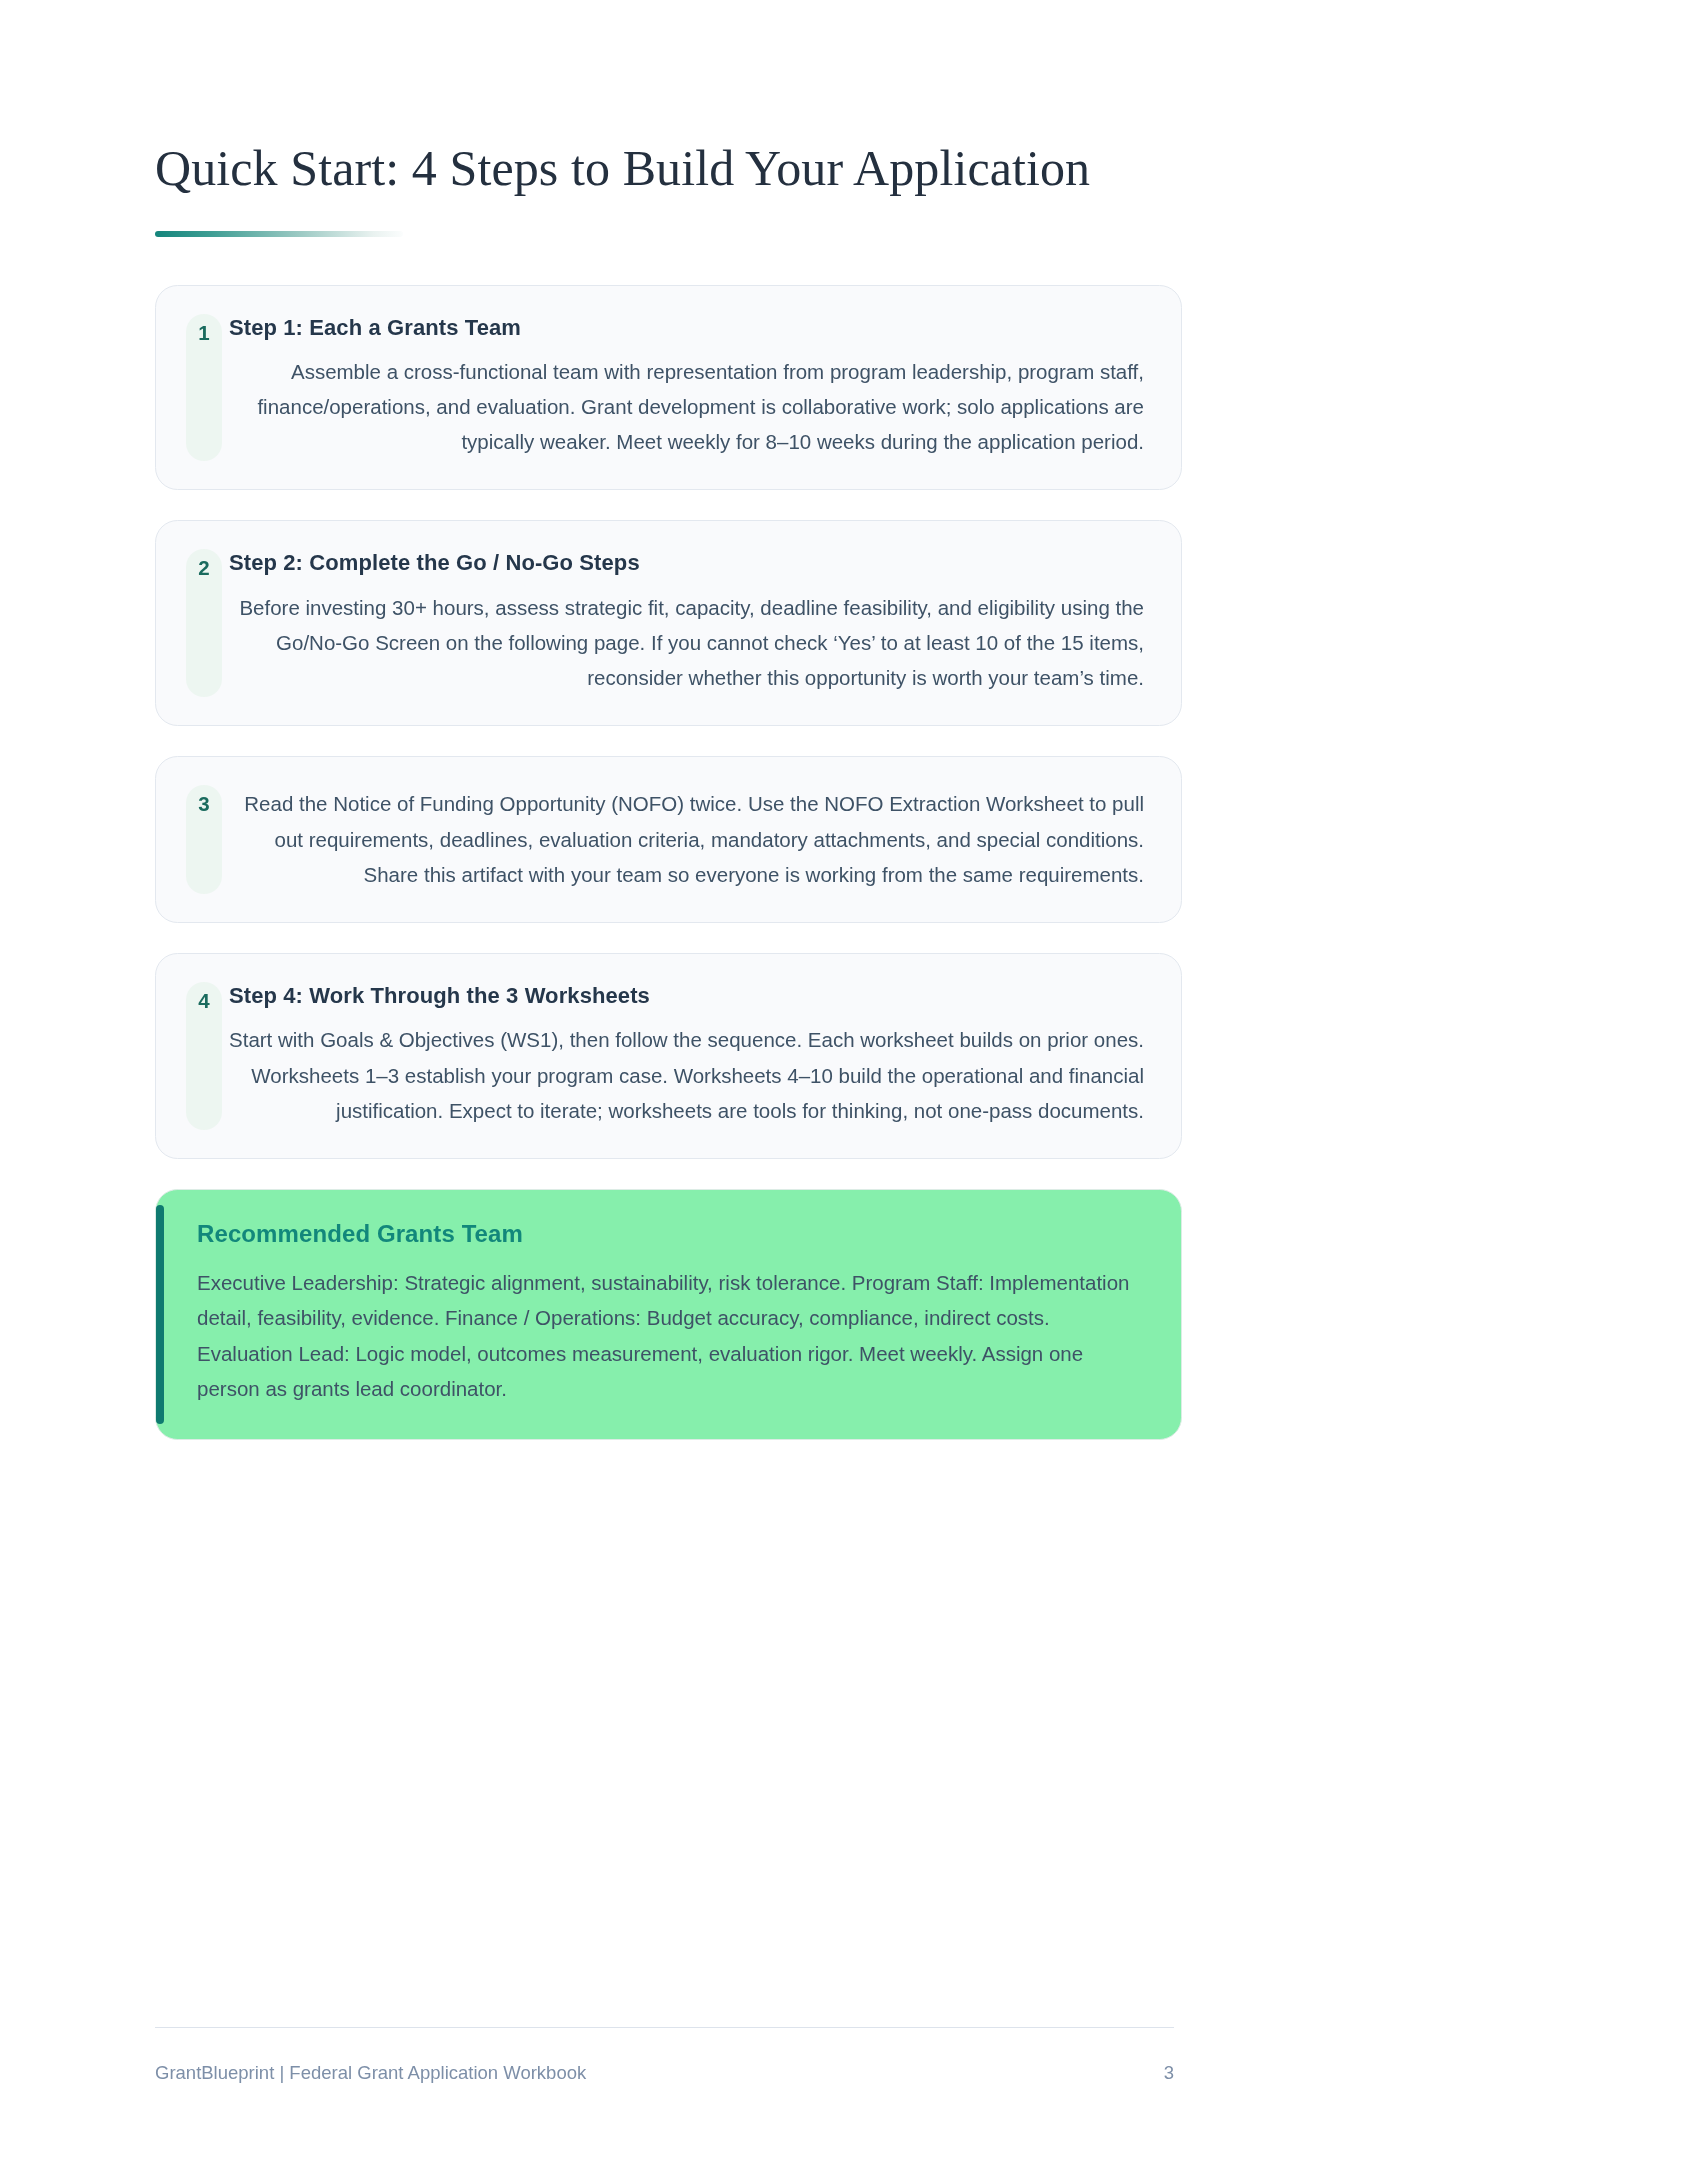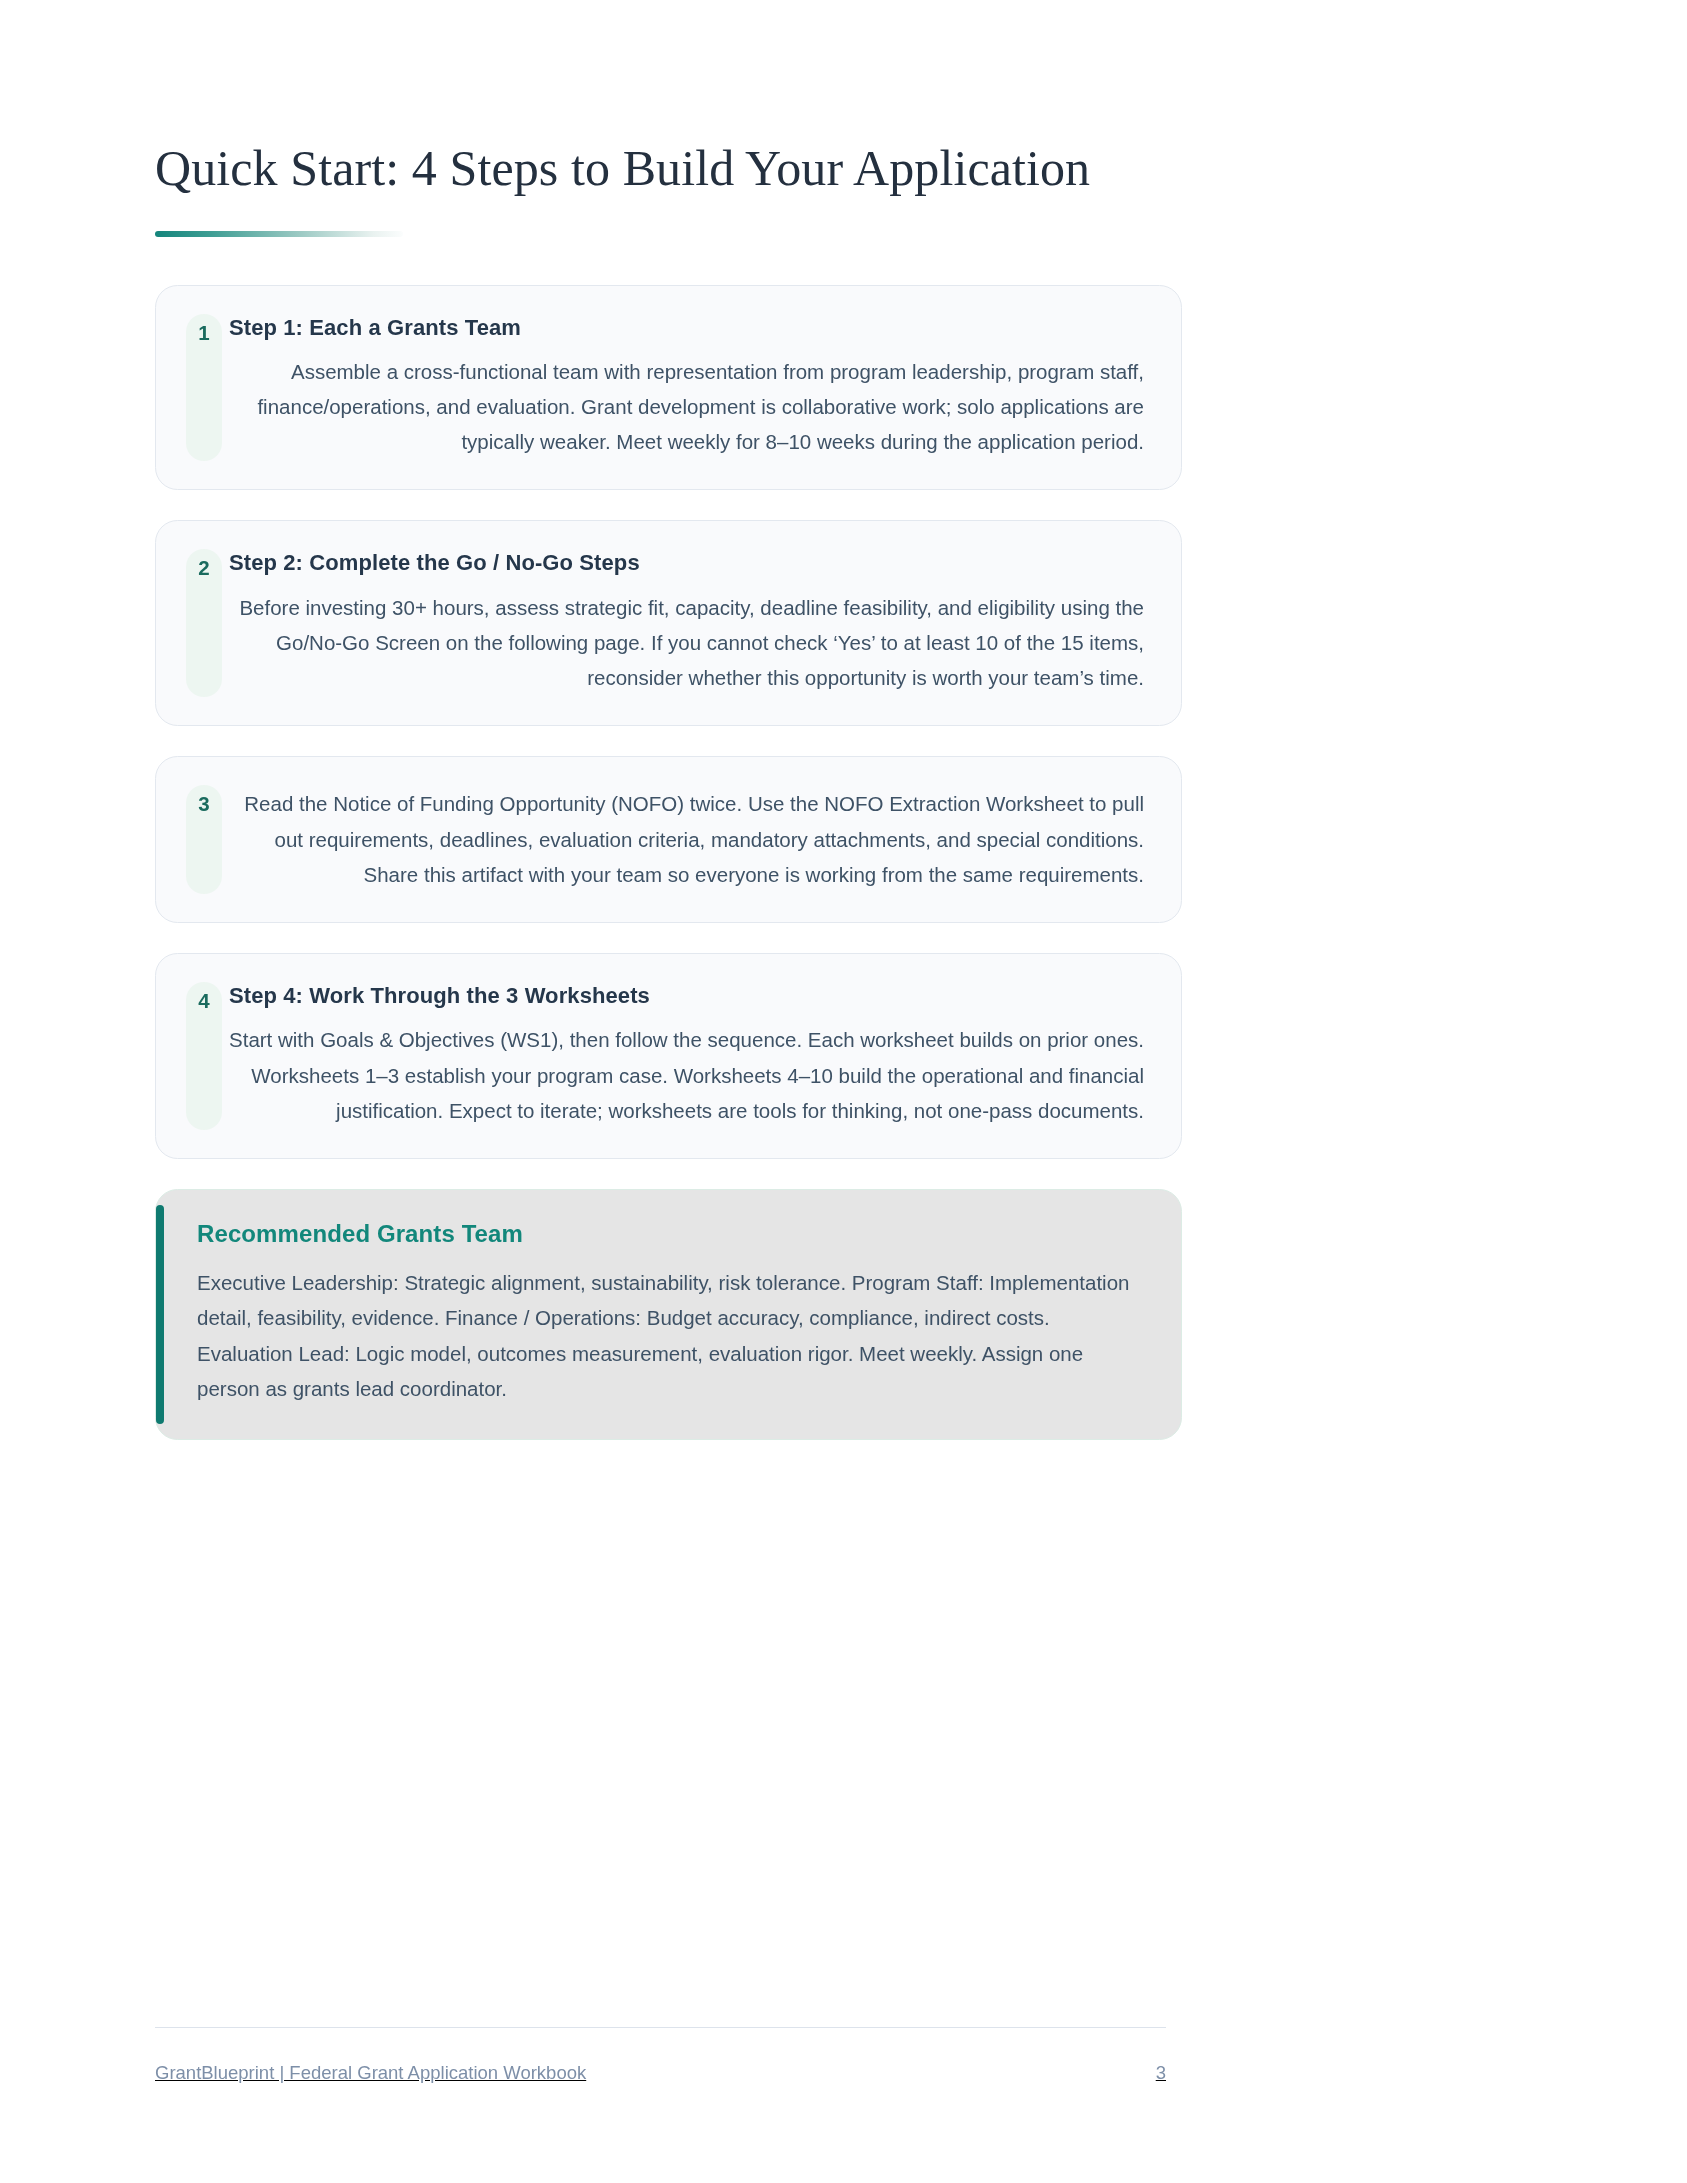--- a/index.html
+++ b/index.html
@@ -86,21 +86,21 @@
     line-height: 1.72;
     margin: 0;
     max-width: 1250px;
     text-align: right;
   }
 
   
   .callout {
     position: relative;
     box-sizing: border-box;
-    background: #e5e5e5;
+    background: #86efac;
     border: 1.3px solid #dcece5;
     border-radius: 22.5px;
     padding: 30px 41px 33px 41px;
     margin-top: 24px;
   }
   .callout-bar {
     position: absolute;
     left: 0;
     top: 14.6px;
     bottom: 14.6px;
@@ -120,23 +120,22 @@
     color: #3e5266;
     line-height: 1.72;
     margin: 0;
     max-width: 1270px;
   }
 
   
   .footer {
     position: absolute;
     left: 155px;
-    right: 171px;
+    right: 163px;
     bottom: 99px;
-    text-decoration: underline;
   }
   .footer-rule {
     height: 1.3px;
     background: #dde3ec;
     margin-bottom: 34px;
   }
   .footer-row {
     display: flex;
     justify-content: space-between;
     align-items: baseline;

